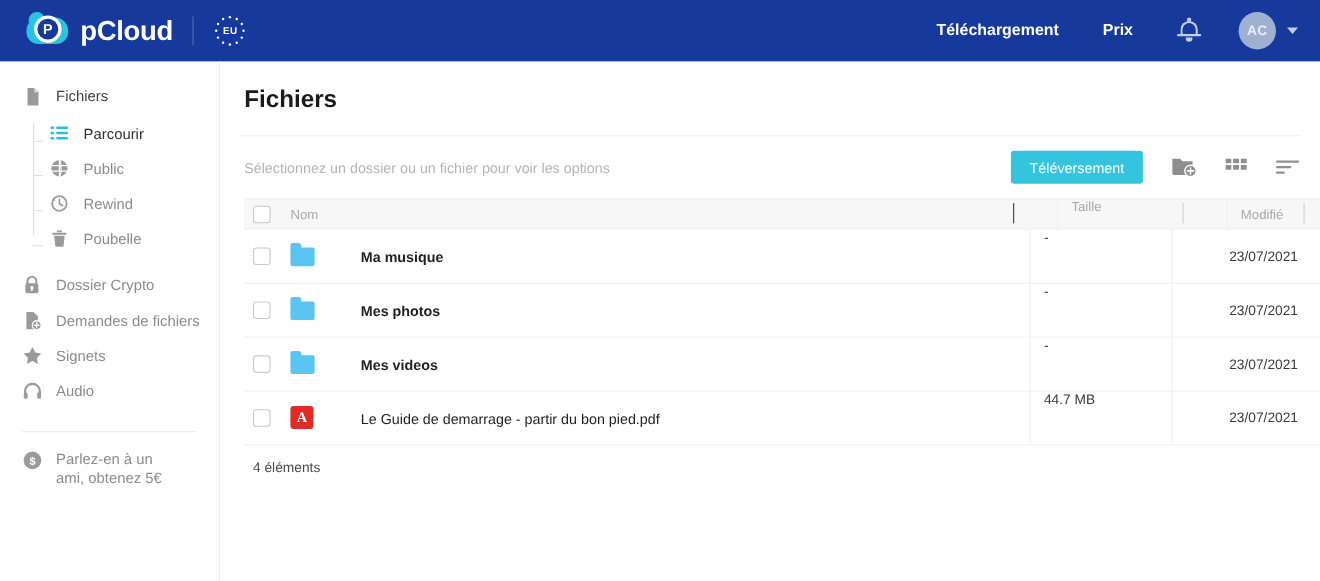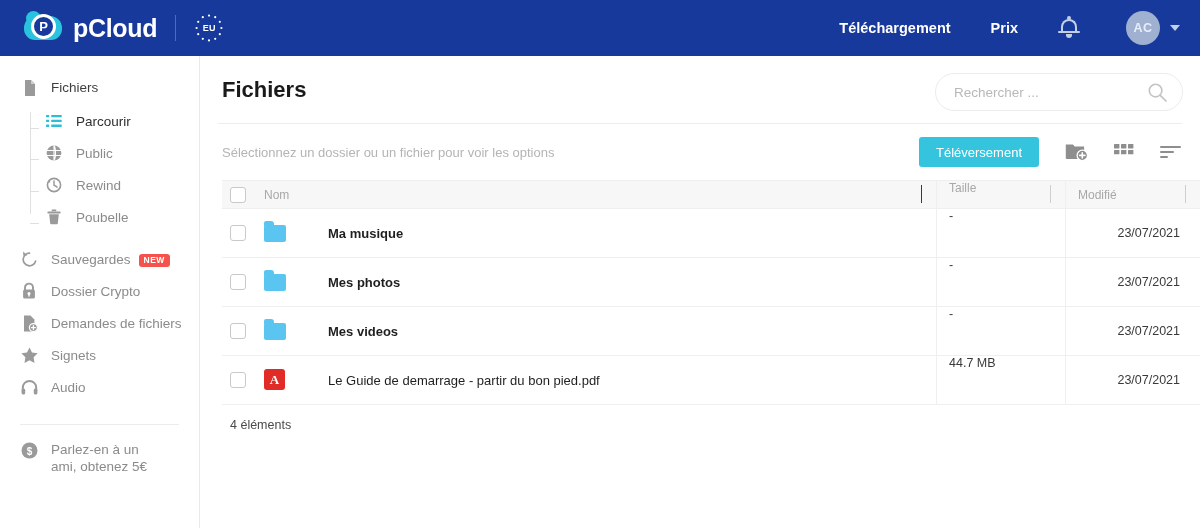--- a/index.html
+++ b/index.html
@@ -71,21 +71,21 @@
     background: #C3CFE8; border-radius: 2px;
   }
   .bell-clap {
     position: absolute; left: 8px; top: 18px; width: 6px; height: 4px;
     background: #C3CFE8; border-radius: 0 0 4px 4px;
   }
   .bell-top {
     position: absolute; left: 9px; top: 0px; width: 4px; height: 4px;
     background: #C3CFE8; border-radius: 50%;
   }
-  .avatar-wrap { display: flex; align-items: center; cursor: pointer; margin-left: 12px; }
+  .avatar-wrap { display: flex; align-items: center; cursor: pointer; }
   .avatar {
     width: 34px; height: 34px; border-radius: 50%;
     background: #9FB0D0;
     display: flex; align-items: center; justify-content: center;
     color: #e8eef9; font-size: 12.5px; font-weight: bold; letter-spacing: 0.4px;
   }
   .caret-down {
     margin-left: 10px;
     width: 0; height: 0;
     border-left: 5.5px solid transparent;
@@ -186,20 +186,21 @@
     white-space: nowrap;
   }
   .tb-ico { margin-left: 26px; cursor: pointer; display: flex; align-items: center; }
 
   
   .tbl { width: 100%; }
   .thead {
     display: flex; align-items: center; height: 29px;
     background: #f7f7f7; border-top: 1px solid #efefef; border-bottom: 1px solid #efefef;
     margin: 0 0 0 22px;
+    gap: 25px;
   }
   .row {
     display: flex; align-items: center; height: 49px;
     border-bottom: 1px solid #efefef; margin-left: 22px;
   }
   .c-name { width: 714px; display: flex; align-items: center; padding-left: 8px; position: relative; }
   .c-size { width: 129px; display: flex; align-items: flex-start; padding-left: 12px;
             border-left: 1px solid #efefef; height: 100%; position: relative; }
   .c-mod  { flex: 1; display: flex; align-items: center; justify-content: flex-end;
             padding-right: 20px; border-left: 1px solid #efefef; height: 100%; position: relative; }
@@ -355,30 +356,20 @@
             <rect x="6.6" y="1.6" width="4.8" height="1.6" rx="0.6" fill="#9a9a9a"></rect>
             <path d="M4.2 6.3h9.6l-1 9.2a0.9 0.9 0 01-0.9 0.8H6.1a0.9 0.9 0 01-0.9-0.8z" fill="#9a9a9a"></path>
           </svg>
         </div>
         <span class="side-label">Poubelle</span>
       </div>
     </div>
 
     <div class="side-spacer"></div>
 
-    <div class="side-row" style="height:32px;">
-      <div class="side-ico">
-        <svg width="19" height="19" viewBox="0 0 19 19">
-          <path d="M9.5 3.2a6.3 6.3 0 106.1 7.9" stroke="#9a9a9a" stroke-width="1.7" fill="none" stroke-linecap="round"></path>
-          <path d="M3.2 1.4v4.2h4.2z" fill="#9a9a9a"></path>
-        </svg>
-      </div>
-      <span class="side-label">Sauvegardes</span>
-      <span class="badge-new">NEW</span>
-    </div>
 
     <div class="side-row" style="height:32px;">
       <div class="side-ico">
         <svg width="18" height="18" viewBox="0 0 18 18">
           <path d="M5 8V5.6a4 4 0 018 0V8" stroke="#9a9a9a" stroke-width="1.9" fill="none"></path>
           <rect x="3.1" y="7.6" width="11.8" height="9" rx="1.6" fill="#9a9a9a"></rect>
           <circle cx="9" cy="11.6" r="1.5" fill="#ffffff"></circle>
           <rect x="8.3" y="11.6" width="1.4" height="3" fill="#ffffff"></rect>
         </svg>
       </div>
@@ -428,27 +419,20 @@
         </svg>
       </div>
       <span class="side-label two-line" style="white-space:normal;width:110px;">Parlez-en à un ami, obtenez 5€</span>
     </div>
   </div>
 
   <div class="main">
 
     <div class="page-head">
       <div class="page-title">Fichiers</div>
-      <div class="search">
-        <input type="text" placeholder="Rechercher ..." style="">
-        <svg class="search-ico" viewBox="0 0 22 22">
-          <circle cx="9" cy="9" r="6.6" fill="none" stroke="#7b7b7b" stroke-width="1.7"></circle>
-          <path d="M13.9 13.9l6 6" stroke="#7b7b7b" stroke-width="1.8" stroke-linecap="round"></path>
-        </svg>
-      </div>
     </div>
 
     <div class="head-rule"></div>
 
     <div class="toolbar">
       <div class="toolbar-hint">Sélectionnez un dossier ou un fichier pour voir les options</div>
       <div class="toolbar-right">
         <button class="btn-upload">Téléversement</button>
 
         <div class="tb-ico">

